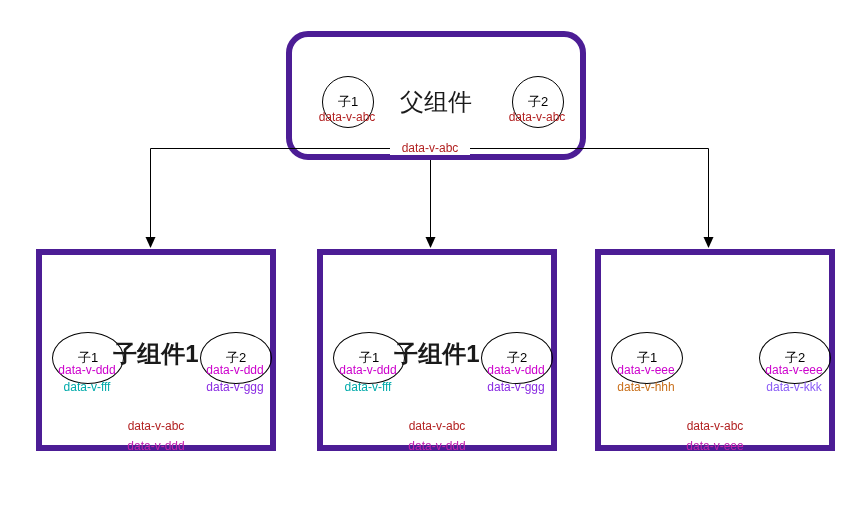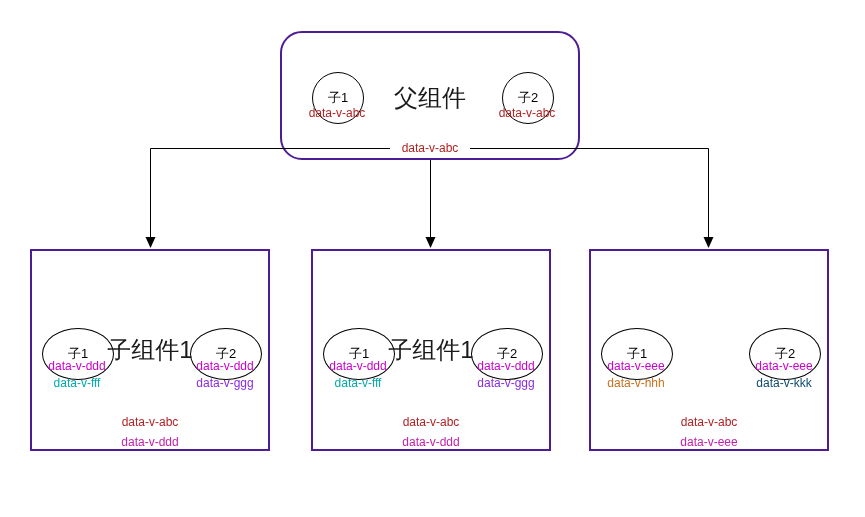--- a/index.html
+++ b/index.html
@@ -1,20 +1,20 @@
 <!DOCTYPE html>
 <html><head>
 <meta charset="utf-8">
 <style>
   html,body{margin:0;padding:0;background:#fff;}
   .canvas{
     position:relative;width:865px;height:517px;background:#ffffff;
     font-family:"Liberation Sans","DejaVu Sans",sans-serif;overflow:hidden;
   }
-  .box{position:absolute;background:#fff;border:2px solid #4c1d95;box-sizing:border-box;z-index:1;}
+  .box{position:absolute;background:#fff;border:6px solid #4c1d95;box-sizing:border-box;z-index:1;margin-left:6px;}
   .parent-box{left:280px;top:31px;width:300px;height:129px;border-radius:22px;}
   .child-box{top:249px;width:240px;height:202px;}
   #child-box-1{left:30px}
   #child-box-2{left:311px}
   #child-box-3{left:589px}
 
   .slot-circle{
     position:absolute;border:1px solid #000;border-radius:50%;background:transparent;
     display:flex;align-items:center;justify-content:center;
     font-size:13px;color:#000;z-index:2;
@@ -35,21 +35,21 @@
   .child-box .slot-attrs.for-slot-2{left:143px;}
 
   .attr-line{font-size:12px;line-height:17px;white-space:nowrap;}
   .parent-box .attr-line{line-height:14px;}
 
   .box-title{
     position:absolute;left:0;width:100%;text-align:center;
     font-size:24px;line-height:30px;color:#1a1a1a;z-index:4;white-space:nowrap;
   }
   .parent-box .box-title{top:50px;}
-  .child-box .box-title{top:84px;}
+  .child-box .box-title{top:84px;font-weight:bold;}
 
   .footer{position:absolute;left:0;top:163px;width:100%;text-align:center;z-index:3;}
   .footer .attr-line{line-height:16px;margin-bottom:4px;}
 
   .connectors{position:absolute;left:0;top:0;z-index:5;pointer-events:none;}
 
   .edge-label{
     position:absolute;left:390px;top:141px;width:80px;text-align:center;
     font-size:12px;line-height:14px;background:#fff;z-index:6;white-space:nowrap;
   }
@@ -125,21 +125,21 @@
     </div>
     <div class="slot-attrs for-slot-1">
       <div class="attr-line" style="color: rgb(204, 0, 204);">data-v-eee</div>
       <div class="attr-line" style="color: rgb(201, 112, 28);">data-v-hhh</div>
     </div>
     <div class="slot-circle slot-2">
       <span>子2</span>
     </div>
     <div class="slot-attrs for-slot-2">
       <div class="attr-line" style="color: rgb(204, 0, 204);">data-v-eee</div>
-      <div class="attr-line" style="color: #0c4a6e;">data-v-kkk</div>
+      <div class="attr-line" style="color: #8b5cf6;">data-v-kkk</div>
     </div>
     <div class="footer">
       <div class="attr-line" style="color: rgb(178, 34, 34);">data-v-abc</div>
       <div class="attr-line" style="color: rgb(195, 33, 173);">data-v-eee</div>
     </div>
   </div>
 
   <svg class="connectors" width="865" height="517" viewBox="0 0 865 517">
     <line x1="150.5" y1="148.5" x2="708.5" y2="148.5" stroke="#000" stroke-width="1"></line>
     <line x1="150.5" y1="148.5" x2="150.5" y2="238" stroke="#000" stroke-width="1"></line>

